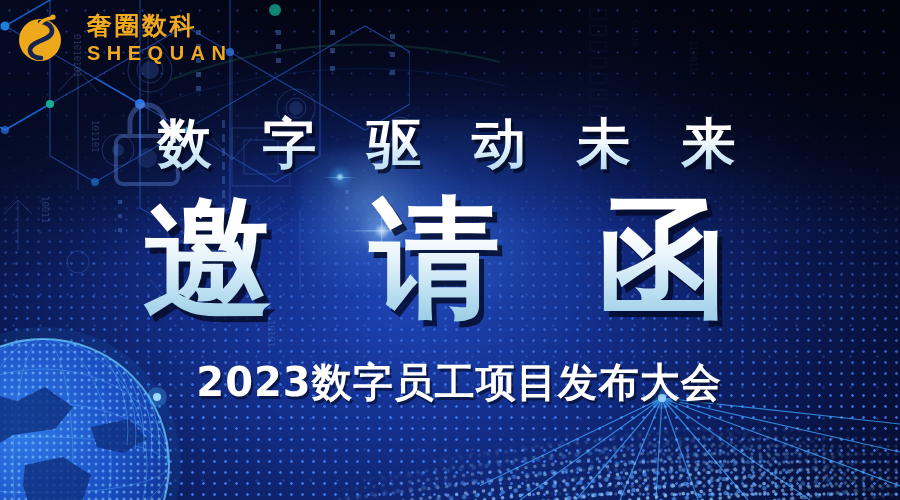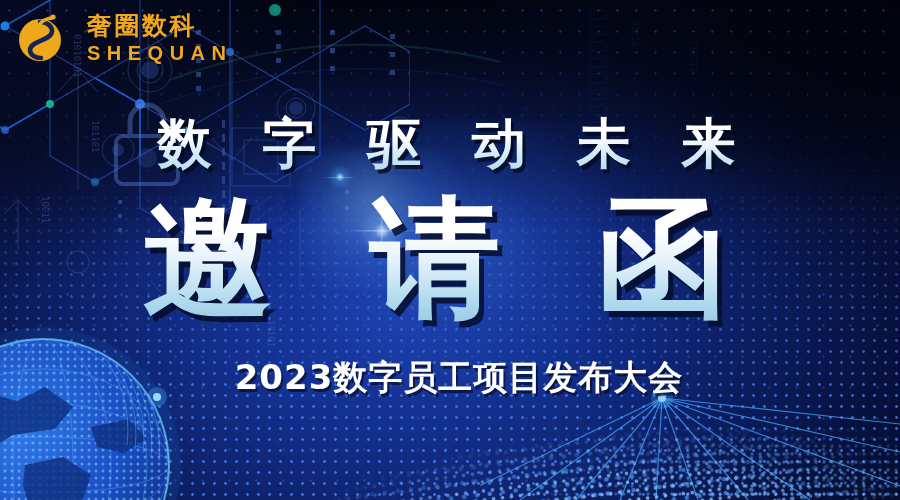--- a/index.html
+++ b/index.html
@@ -153,21 +153,21 @@
     padding-left: 12px;
     background: linear-gradient(180deg, #ffffff 0%, #ffffff 30%, #e4f2fb 52%, #b5dcef 78%, #93c9e4 100%);
     -webkit-background-clip: text; background-clip: text;
     -webkit-text-fill-color: transparent; color: transparent;
     filter: drop-shadow(5px 6px 0px rgba(4,10,38,0.8));
   }
   .subtitle {
     position: absolute; left: 18px; right: 0; top: 355px;
     text-align: center; z-index: 30;
     font-family: "DejaVu Sans", "Liberation Sans", sans-serif;
-    font-size: 34px; font-weight: 700; letter-spacing: 1px;
+    font-size: 40px; font-weight: 700; letter-spacing: 1px;
     color: #ffffff;
     text-shadow: 2px 3px 0px rgba(4,10,38,0.65);
   }
 </style>
 </head>
 <body>
 
 <div id="poster">
 
   <div class="bg-base"></div>

